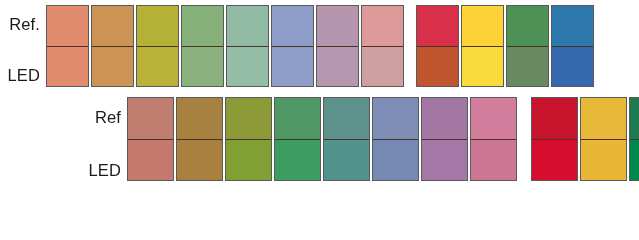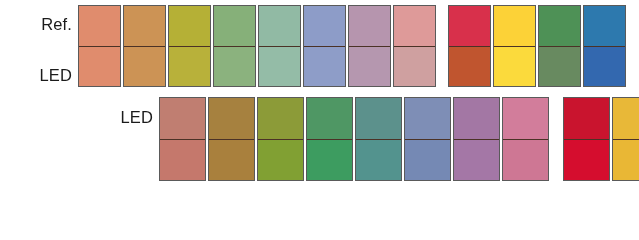--- a/index.html
+++ b/index.html
@@ -23,21 +23,20 @@
 
   #block-top  { left: 0px;  top: 5px; }
   #block-bottom { left: 75px; top: 97px; }
 
   .label-col {
     display: flex;
     flex-direction: column;
     justify-content: flex-start;
     box-sizing: border-box;
     padding-right: 6px;
-    margin-left: 32px;
   }
   .label-col .row-label {
     color: #1b1b1b;
     font-size: 16.5px;
     line-height: 1;
     text-align: right;
     white-space: nowrap;
     letter-spacing: 0.1px;
   }
   #block-top .label-col { width: 46px; }
@@ -148,20 +147,21 @@
         <div class="swatch-cell bottom-cell" style="background-color: rgb(51, 104, 175); border-top-color: rgb(75, 50, 38);"></div>
       </div>
     </div>
 
   </div>
 </div>
 
 <div class="chart-block" id="block-bottom">
 
   <div class="label-col">
+    <div class="row-label ref">Ref</div>
     <div class="row-label led">LED</div>
   </div>
 
   <div class="swatch-grid">
 
     <div class="swatch-group">
       <div class="swatch-pair" style="border-color: rgb(90, 90, 90);">
         <div class="swatch-cell top-cell" style="background-color: rgb(192, 126, 113);"></div>
         <div class="swatch-cell bottom-cell" style="background-color: rgb(197, 120, 108); border-top-color: rgb(75, 50, 38);"></div>
       </div>

